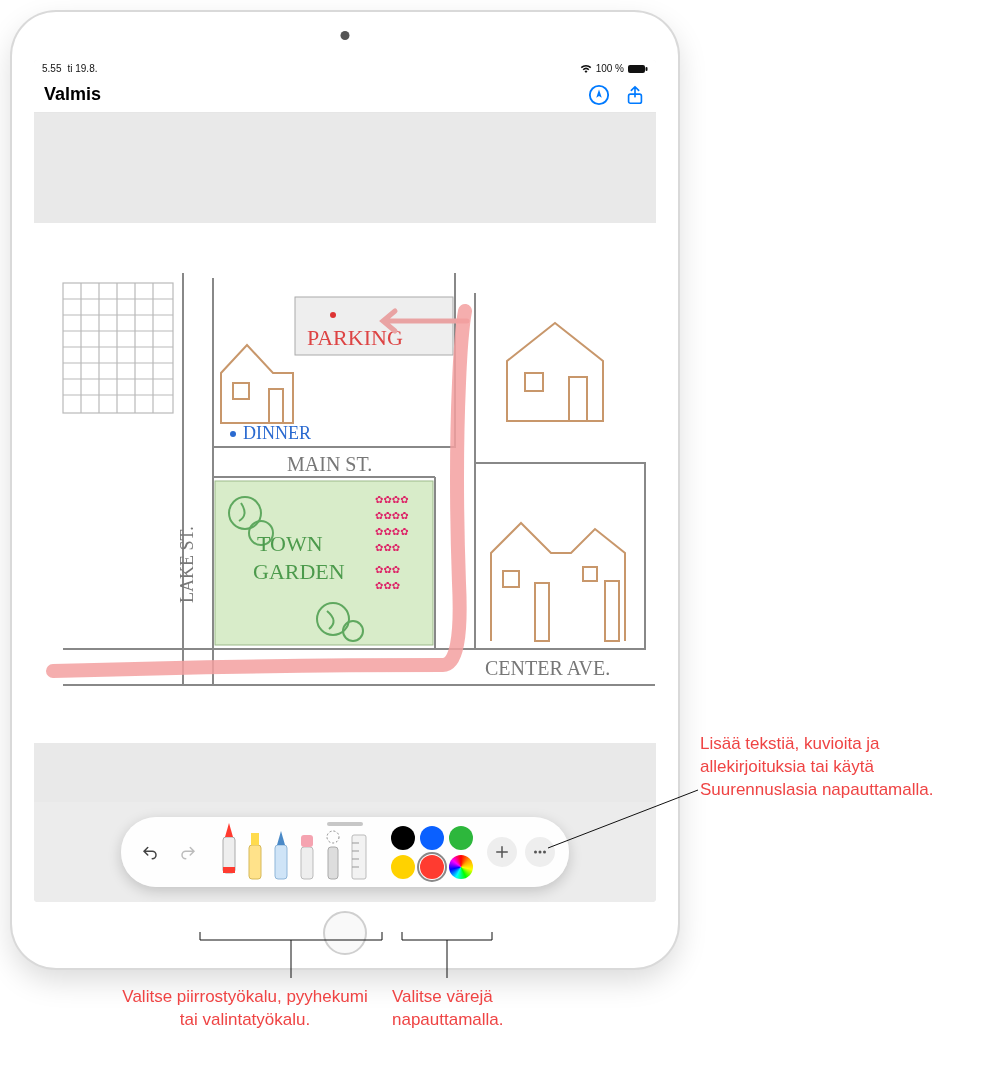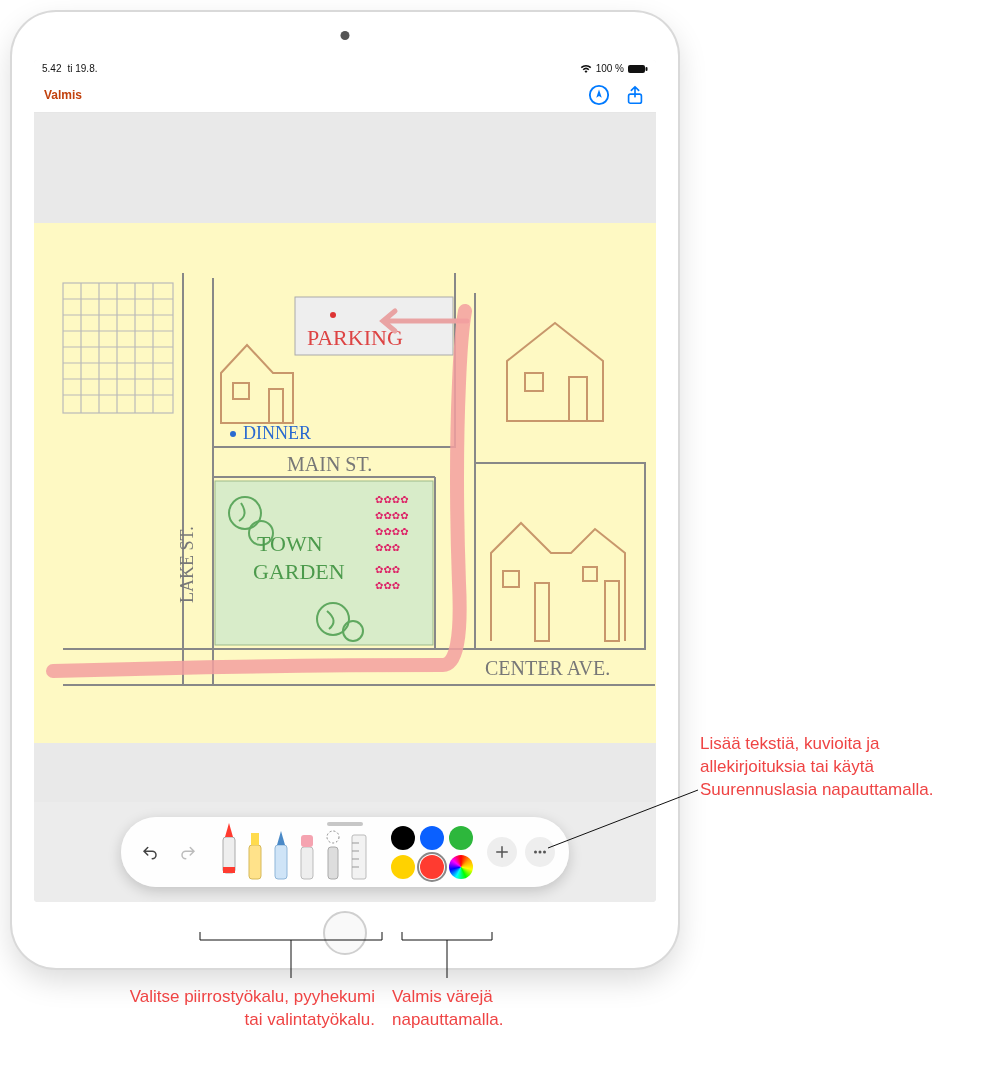--- a/index.html
+++ b/index.html
@@ -53,33 +53,33 @@
   .status-left { display: flex; gap: 6px; }
   .status-right { margin-left: auto; display: flex; align-items: center; gap: 4px; }
   .wifi-icon svg, .battery-icon svg { display: block; }
   .nav-bar {
     height: 36px; background: #fff;
     display: flex; align-items: center;
     padding: 0 10px;
     border-bottom: 1px solid #e6e6e6;
   }
   .nav-done {
-    color: #c2410c; font-size: 12px; font-weight: 600;
+    color: #000000; font-size: 18px; font-weight: 600;
     cursor: pointer;
   }
   .nav-right { margin-left: auto; display: flex; gap: 14px; align-items: center; }
   .nav-icon { width: 22px; height: 22px; cursor: pointer; display:flex; align-items:center; justify-content:center; }
   .nav-icon svg { width: 22px; height: 22px; }
   .content {
     flex: 1; background: #e9e9e9;
     display: flex; flex-direction: column;
   }
   .gray-band { flex: 0 0 auto; background: #e9e9e9; }
   .canvas-wrap {
-    background: #fef9c3;
+    background: #ffffff;
     margin: 0;
     height: 520px;
     position: relative;
   }
   .canvas-wrap svg { width: 100%; height: 100%; display: block; }
   .toolbar-area {
     height: 100px;
     display: flex; align-items: center; justify-content: center;
     background: #ececec;
     position: relative;
@@ -158,21 +158,21 @@
 <body>
 
 <div class="ipad-frame">
   <div class="camera"></div>
   <div class="home-btn"></div>
 
   <div class="screen">
 
     <div class="status-bar">
       <div class="status-left">
-        <span>5.42</span>
+        <span>5.55</span>
         <span>ti 19.8.</span>
       </div>
       <div class="status-right">
         <span class="wifi-icon">
           <svg width="12" height="10" viewBox="0 0 12 10">
               <path d="M6 9 L4.5 7.2 A2.3 2.3 0 0 1 7.5 7.2 Z M2.6 5.2 A5 5 0 0 1 9.4 5.2 L8.2 6.3 A3.3 3.3 0 0 0 3.8 6.3 Z M0.7 3.1 A8 8 0 0 1 11.3 3.1 L10.2 4.2 A6.3 6.3 0 0 0 1.8 4.2 Z" fill="#111"></path>
             </svg>
         </span>
         <span>100 %</span>
         <span class="battery-icon">
@@ -388,14 +388,14 @@
 
 <svg class="callout-line" style="left:0;top:0" width="990" height="1091">
 
   <path d="M698 790 L548 848" stroke="#111"></path>
 
   <path d="M200 932 L200 940 L382 940 L382 932 M291 940 L291 978" stroke="#111"></path>
   <path d="M402 932 L402 940 L492 940 L492 932 M447 940 L447 978" stroke="#111"></path>
 </svg>
 
 <div class="callout" style="left:700px; top:733px;">Lisää tekstiä, kuvioita ja allekirjoituksia tai käytä Suurennuslasia napauttamalla.</div>
-<div class="callout" style="left:115px; top:986px; text-align:right; width:260px;">Valitse piirrostyökalu, pyyhekumi tai valintatyökalu.</div>
-<div class="callout" style="left:392px; top:986px; width:180px;">Valmis värejä napauttamalla.</div>
+<div class="callout" style="left:115px; top:986px; text-align:center; width:260px;">Valitse piirrostyökalu, pyyhekumi tai valintatyökalu.</div>
+<div class="callout" style="left:392px; top:986px; width:180px;">Valitse värejä napauttamalla.</div>
 
 </body></html>

